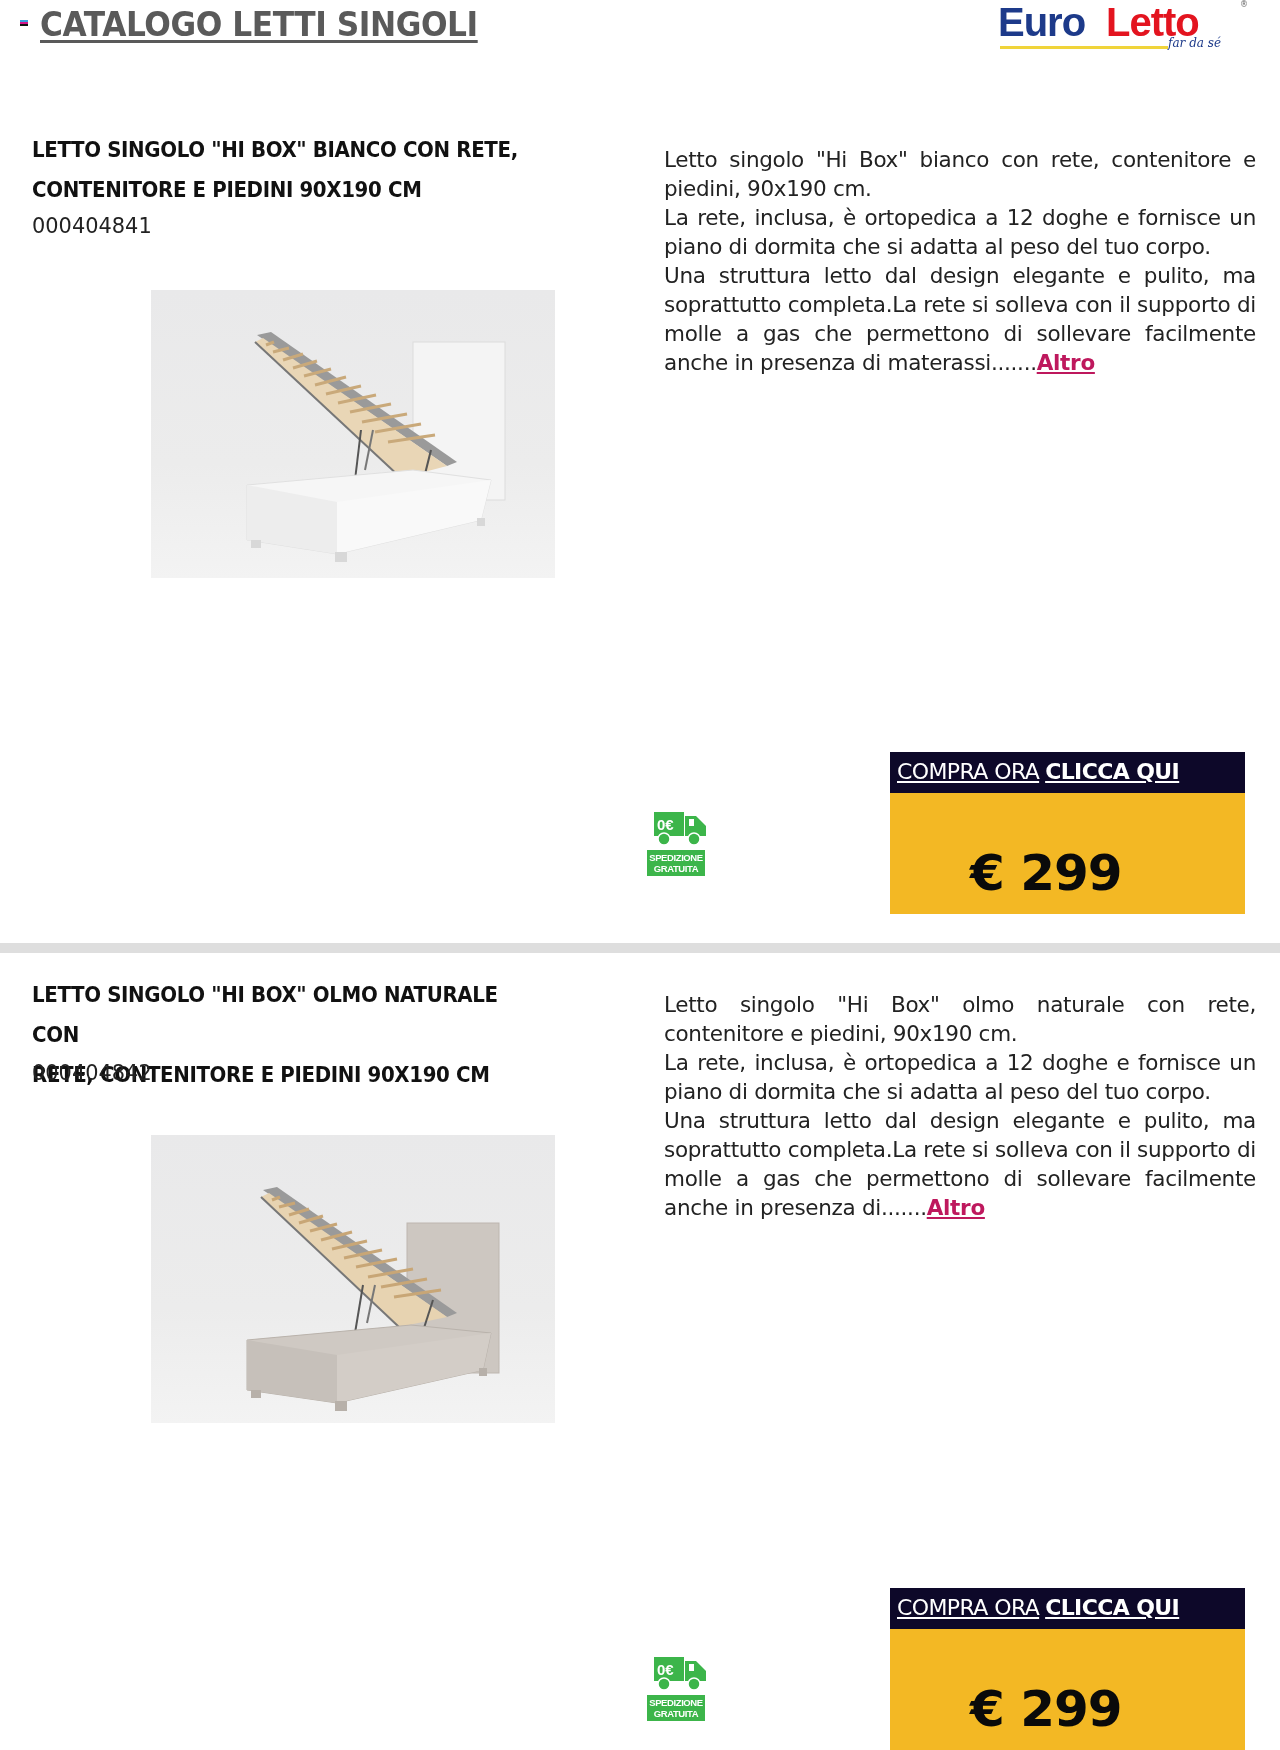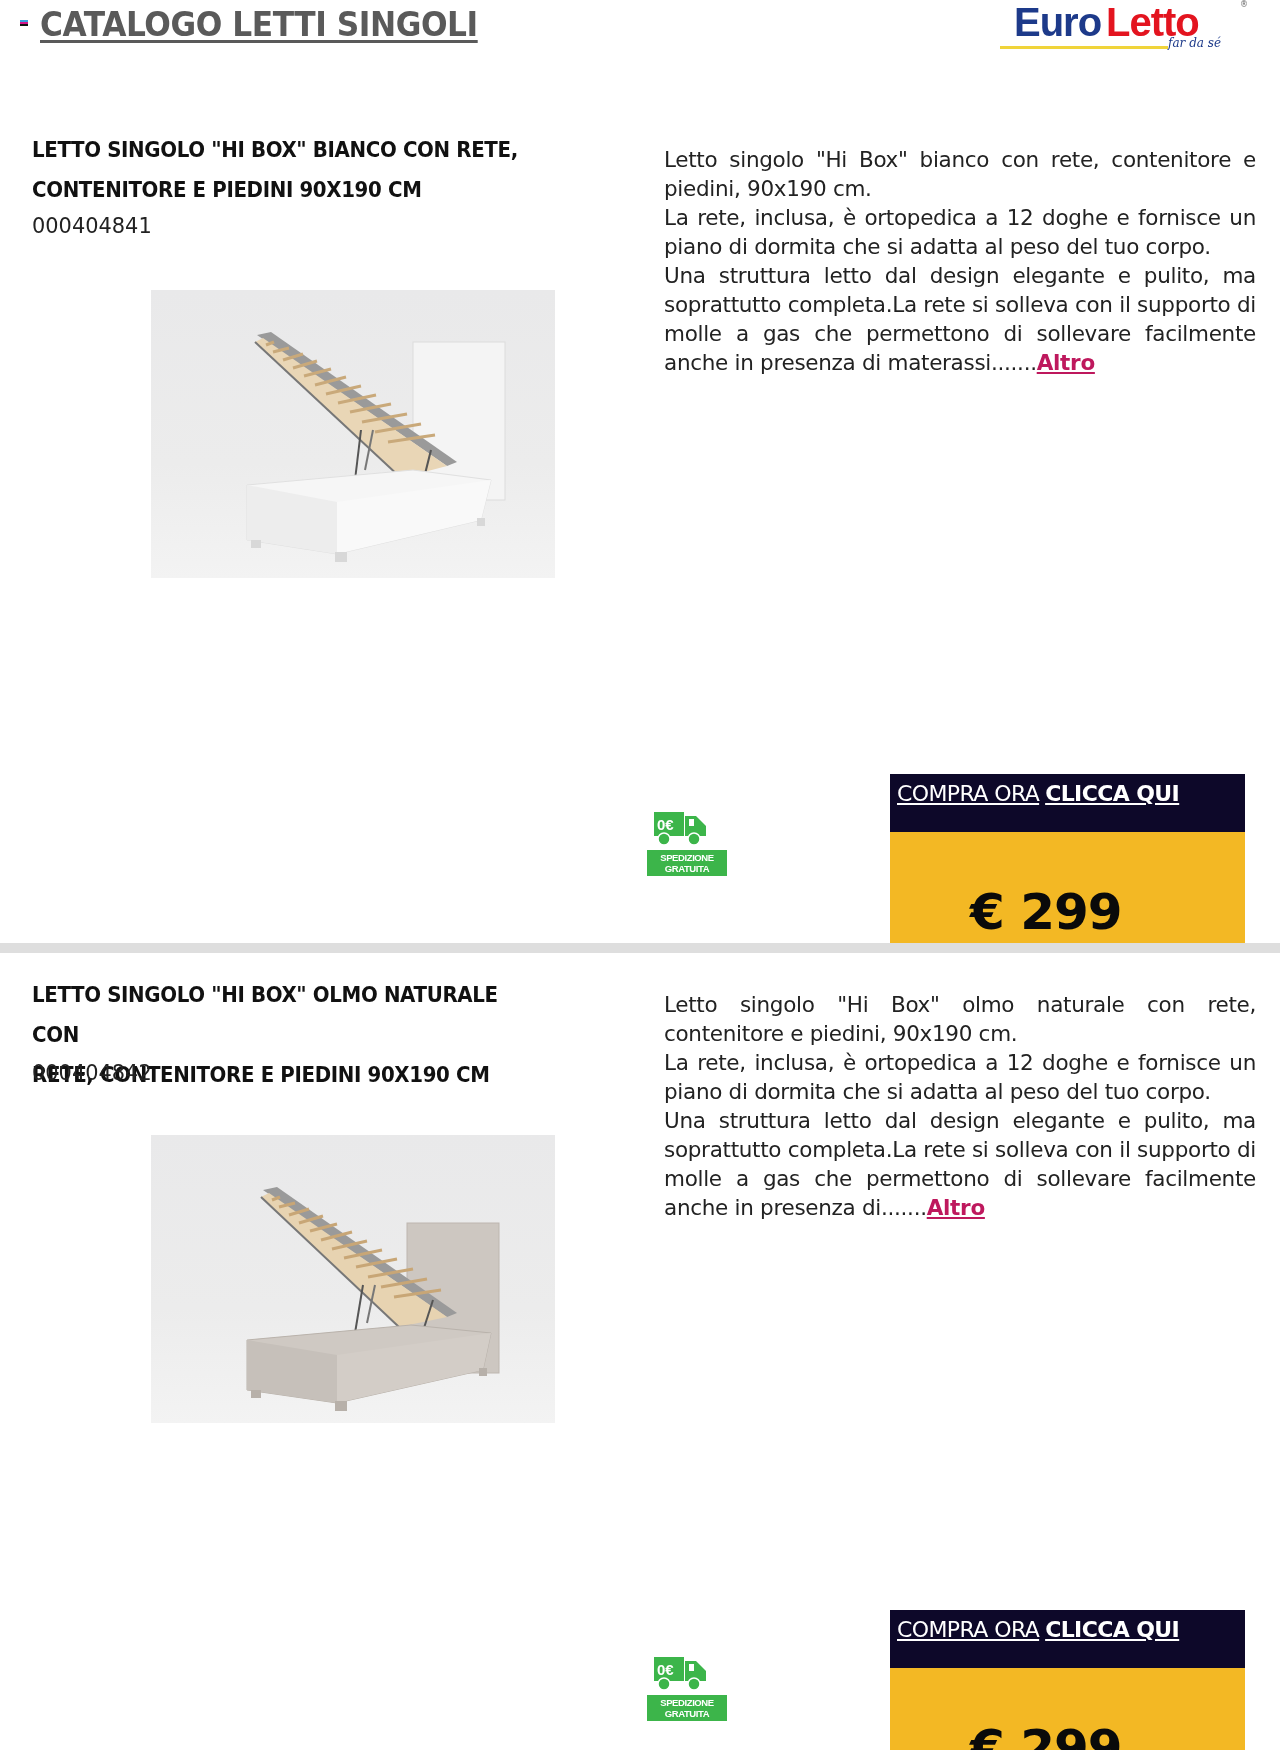--- a/index.html
+++ b/index.html
@@ -10,21 +10,21 @@
     .header-mark span { display: block; height: 2px; }
     .page-title {
       position: absolute; left: 40px; top: 4px;
       font-family: "DejaVu Sans", sans-serif; font-weight: bold; font-size: 34px;
       color: #5a5a5a; text-decoration: underline; text-underline-offset: 4px;
       letter-spacing: -0.5px; transform: scaleX(0.92); transform-origin: left top;
     }
 
     .logo { position: absolute; left: 996px; top: 0px; width: 250px; height: 60px; }
     .logo-euro {
-      position: absolute; left: 18px; top: 0px; font-family: "Liberation Sans", sans-serif;
+      position: absolute; left: 2px; top: 0px; font-family: "Liberation Sans", sans-serif;
       font-weight: bold; font-size: 40px; color: #1d3a8a; letter-spacing: -1px;
     }
     .logo-brico {
       position: absolute; left: 110px; top: 0px; font-family: "Liberation Sans", sans-serif;
       font-weight: bold; font-size: 40px; color: #e3141f; letter-spacing: -1px;
     }
     .logo-line { position: absolute; left: 4px; top: 46px; width: 168px; height: 3px; background: #f0d43a; }
     .logo-tag {
       position: absolute; left: 172px; top: 36px; font-family: "DejaVu Serif", serif;
       font-style: italic; font-size: 12px; color: #1d3a8a;
@@ -50,29 +50,29 @@
     .p-desc {
       position: absolute; left: 664px; width: 592px;
       font-family: "DejaVu Sans", sans-serif; font-size: 21.5px; line-height: 29px;
       color: #222; text-align: justify; letter-spacing: -0.3px;
     }
     .p-desc .more { font-weight: bold; text-decoration: underline; color: #be185d; }
 
     .ship-badge { position: absolute; left: 646px; width: 68px; height: 68px; }
     .ship-truck { position: absolute; left: 8px; top: 0; width: 52px; height: 34px; }
     .ship-label {
-      position: absolute; left: 1px; top: 38px; width: 80px; height: 26px; background: #3cb54a;
+      position: absolute; left: 1px; top: 38px; width: 58px; height: 26px; background: #3cb54a;
       color: #fff; font-family: "Liberation Sans", sans-serif; font-weight: bold; font-size: 9.5px;
       line-height: 11px; text-align: center; padding-top: 2px; letter-spacing: -0.4px;
     }
 
     .buy-box { position: absolute; left: 890px; width: 355px; }
     .buy-head {
-      height: 58px; background: #0d0829; color: #fff; padding-left: 7px;
-      font-family: "DejaVu Sans", sans-serif; font-size: 22px; line-height: 40px; white-space: nowrap; margin-top: 22px;
+      height: 41px; background: #0d0829; color: #fff; padding-left: 7px;
+      font-family: "DejaVu Sans", sans-serif; font-size: 22px; line-height: 40px; white-space: nowrap;
     }
     .buy-head .lbl { text-decoration: underline; font-weight: normal; letter-spacing: -0.6px; }
     .buy-head .cta { text-decoration: underline; font-weight: bold; letter-spacing: -0.6px; margin-left: 6px; }
     .buy-price-wrap { background: #f3b824; height: 121px; position: relative; }
     .buy-price {
       position: absolute; left: 80px; top: 14px; font-family: "DejaVu Sans", sans-serif;
       font-weight: bold; font-size: 50px; color: #0a0a0a; letter-spacing: -1px; margin-top: 37px;
     }
 
     .divider { position: absolute; left: 0; top: 943px; width: 1280px; height: 10px; background: #dedede; }

